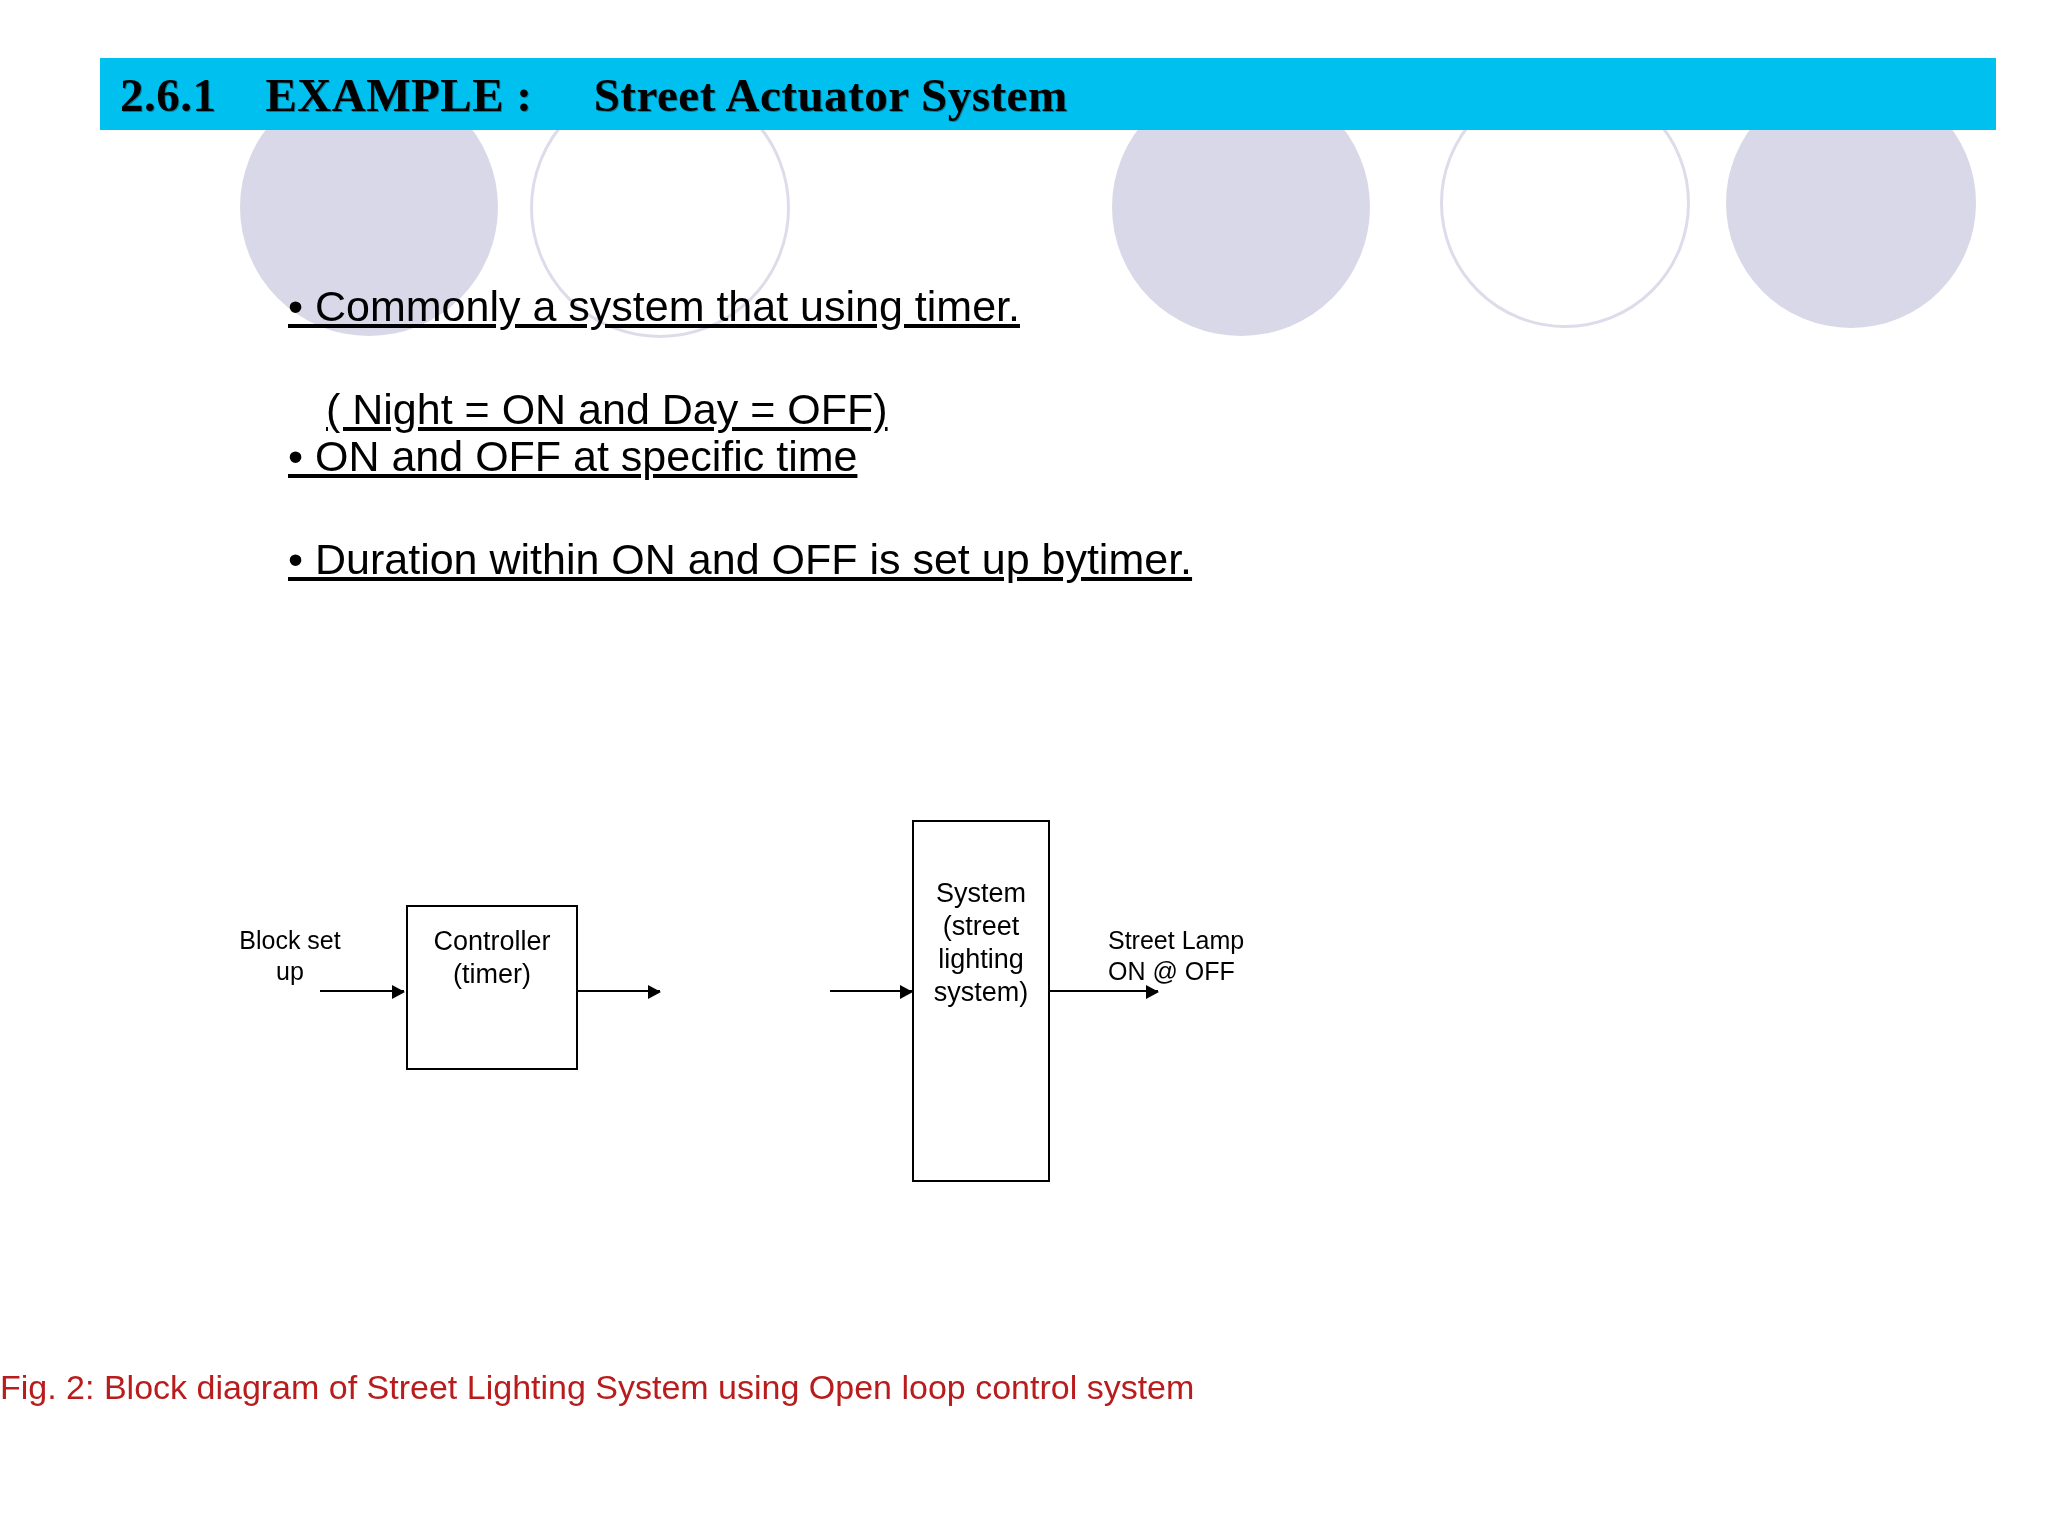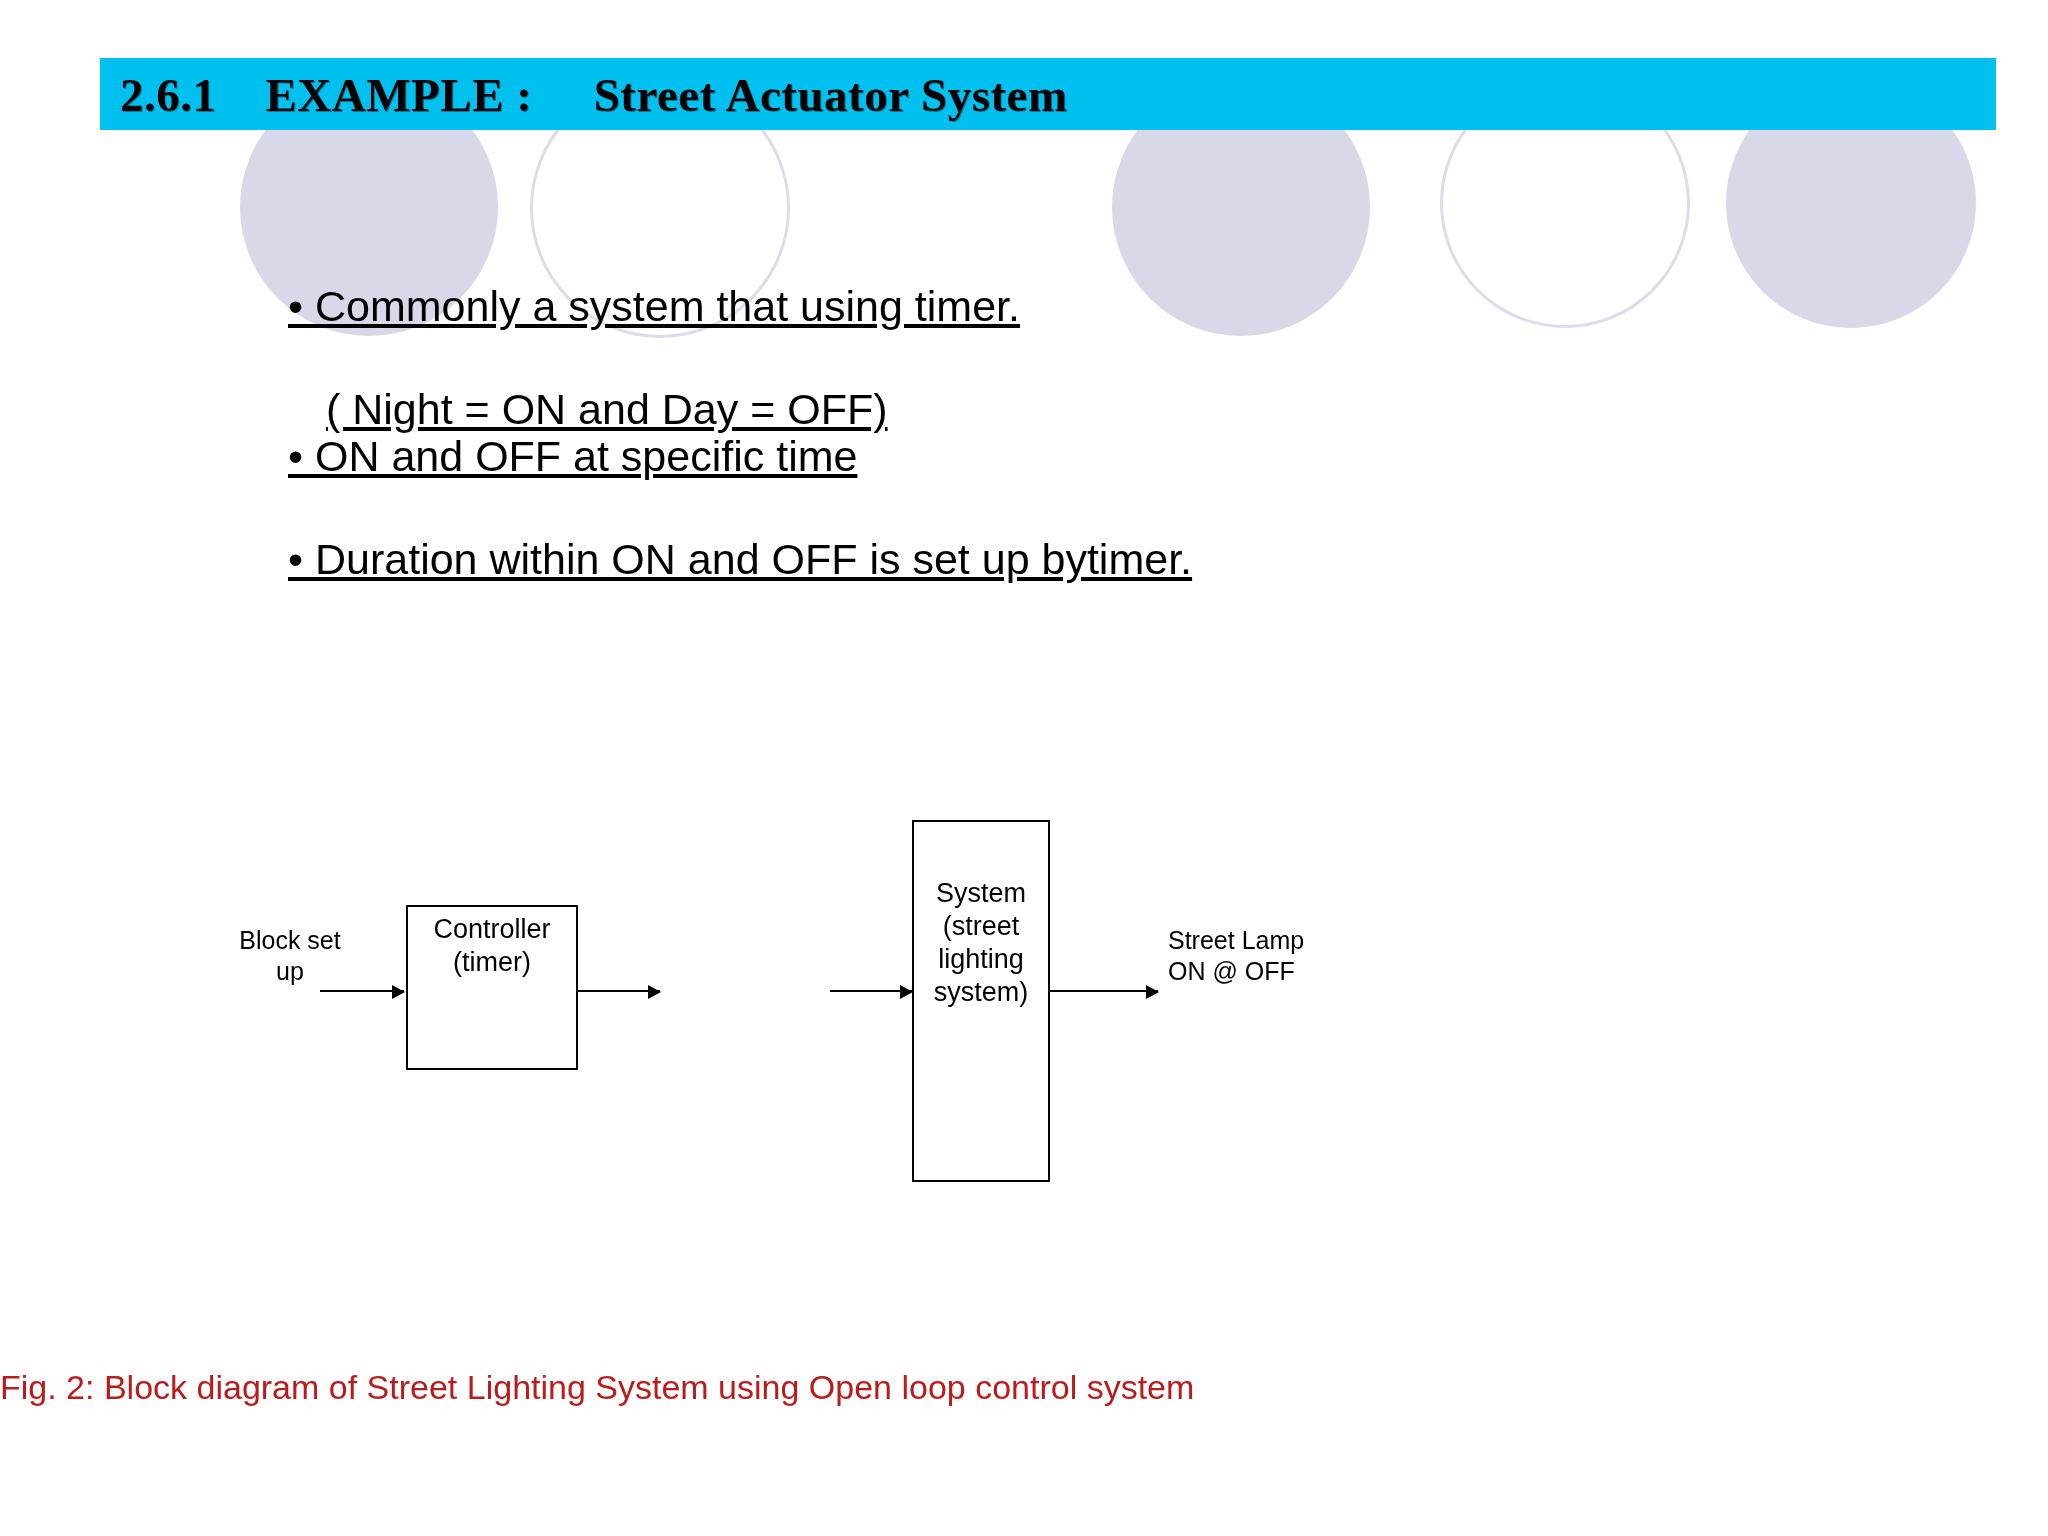--- a/index.html
+++ b/index.html
@@ -98,21 +98,21 @@
   }
   .dgm-box {
     position: absolute;
     box-sizing: border-box;
     border: 2px solid #000000;
     background: #ffffff;
     text-align: center;
     font-size: 27px;
     line-height: 1.22;
     color: #000000;
-    padding-top: 6px;
+    padding-top: 18px;
   }
   .dgm-box .ln { display: block; white-space: pre; }
 
   .dgm-label {
     position: absolute;
     text-align: center;
     font-size: 25px;
     line-height: 1.25;
     color: #000000;
   }
@@ -202,21 +202,21 @@
 
     <div class="dgm-box" style="left:912px; top:820px; width:138px; height:362px; padding-top:55px;">
       <span class="ln">System</span>
       <span class="ln">(street</span>
       <span class="ln">lighting</span>
       <span class="ln">system)</span>
     </div>
 
     <div class="arrow" style="left:1050px; top:990px; width:108px;"></div>
 
-    <div class="dgm-label left-al" style="left:1168px; top:925px; width:240px;">
+    <div class="dgm-label left-al" style="left:1108px; top:925px; width:240px;">
       <span class="ln">Street Lamp</span>
       <span class="ln">ON @ OFF</span>
     </div>
 
   </div>
 
   <div id="caption">Fig. 2: Block diagram of Street Lighting System using Open loop control system</div>
 
 </div>
 

